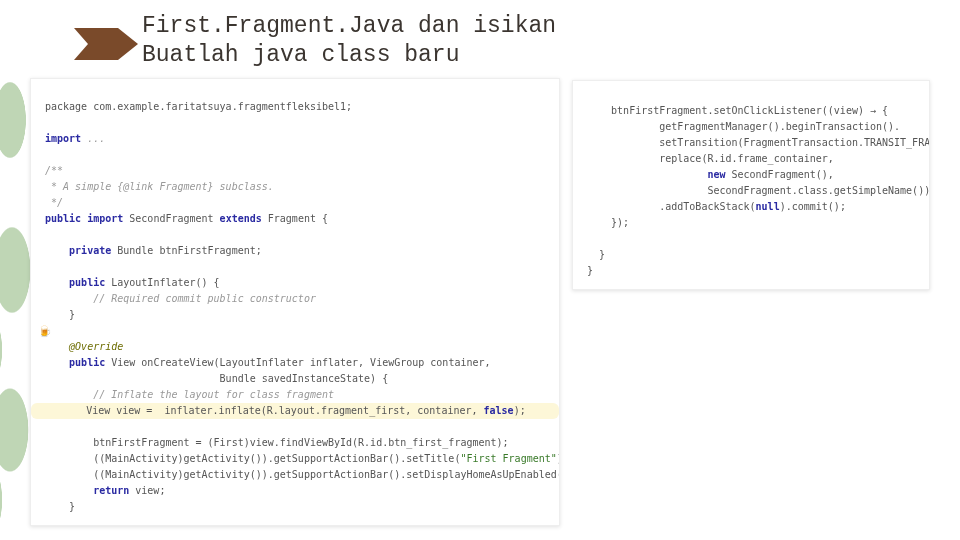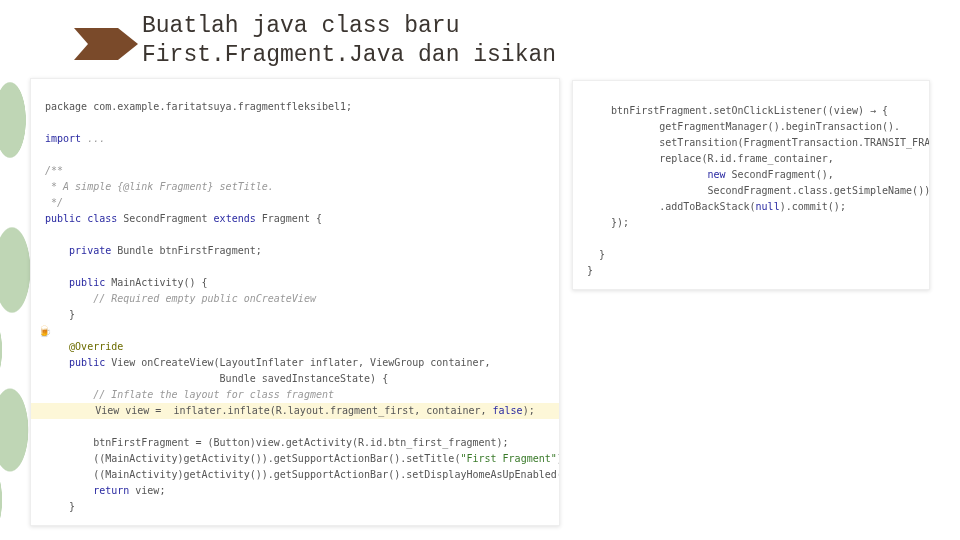--- a/index.html
+++ b/index.html
@@ -68,75 +68,76 @@
   .code-left {
     left: 30px; top: 78px;
     width: 530px; height: 448px;
     padding: 4px 6px 4px 14px;
   }
   .code-right {
     left: 572px; top: 80px;
     width: 358px; height: 210px;
     padding: 6px 8px 6px 14px;
   }
-  .kw { color: #2a2aa2; font-weight: normal; }
+  .kw { color: #2a2aa2; font-weight: bold; }
   .cm { color: #999; font-style: italic; }
   .str { color: #3a7a2a; }
-  .ann { color: #6c6c00; }
+  .ann { color: #6c6c00; font-style: italic; }
   .hl {
     background: #fdf7d8;
     display: inline-block;
     width: calc(100% + 20px);
     margin-left: -14px;
-    padding-left: 16px;
+    padding-left: 7px;
+    border-radius: 6px;
   }
   .mug {
     position: absolute;
     left: 38px;
     top: 325px;
     font-size: 11px;
   }
 </style>
 </head>
 <body>
 
 <div class="leaf-deco"></div>
 
 <svg class="arrow-shape" viewBox="0 0 64 32">
   <polygon points="0,0 44,0 64,16 44,32 0,32 14,16" fill="#7a4a2a"></polygon>
 </svg>
 
 <div class="title-area">
+  <div>First.Fragment.Java dan isikan</div>
   <div>Buatlah java class baru</div>
-  <div>First.Fragment.Java dan isikan</div>
 </div>
 
 <div class="code-left">
 <span>package com.example.faritatsuya.fragmentfleksibel1;</span>
 <span></span>
 <span class="kw">import </span><span class="cm">...</span>
 <span></span>
 <span class="cm">/**</span>
-<span class="cm"> * A simple {@link Fragment} setTitle.</span>
+<span class="cm"> * A simple {@link Fragment} subclass.</span>
 <span class="cm"> */</span>
-<span class="kw">public class </span><span>SecondFragment </span><span class="kw">extends </span><span>Fragment {</span>
+<span class="kw">public import </span><span>SecondFragment </span><span class="kw">extends </span><span>Fragment {</span>
 <span></span>
 <span class="kw">    private </span><span>Bundle btnFirstFragment;</span>
 <span></span>
-<span class="kw">    public </span><span>MainActivity() {</span>
-<span class="cm">        // Required empty public onCreateView</span>
+<span class="kw">    public </span><span>LayoutInflater() {</span>
+<span class="cm">        // Required commit public constructor</span>
 <span>    }</span>
 <span></span>
 <span class="ann">    @Override</span>
 <span class="kw">    public </span><span>View onCreateView(LayoutInflater inflater, ViewGroup container,</span>
 <span>                             Bundle savedInstanceState) {</span>
 <span class="cm">        // Inflate the layout for class fragment</span>
 <span class="hl"><span>        View view =  inflater.inflate(</span><span>R.layout.fragment_first, container, </span><span class="kw">false</span><span>);</span></span>
 <span></span>
-<span>        btnFirstFragment = (Button)view.getActivity(R.id.btn_first_fragment);</span>
+<span>        btnFirstFragment = (First)view.findViewById(R.id.btn_first_fragment);</span>
 <span>        ((MainActivity)getActivity()).getSupportActionBar().setTitle(</span><span class="str">"First Fragment"</span><span>);</span>
 <span>        ((MainActivity)getActivity()).getSupportActionBar().setDisplayHomeAsUpEnabled(</span>
 <span class="kw">        return </span><span>view;</span>
 <span>    }</span>
 <span></span>
 
 
 
 </div>
 <span class="mug">🍺</span>

